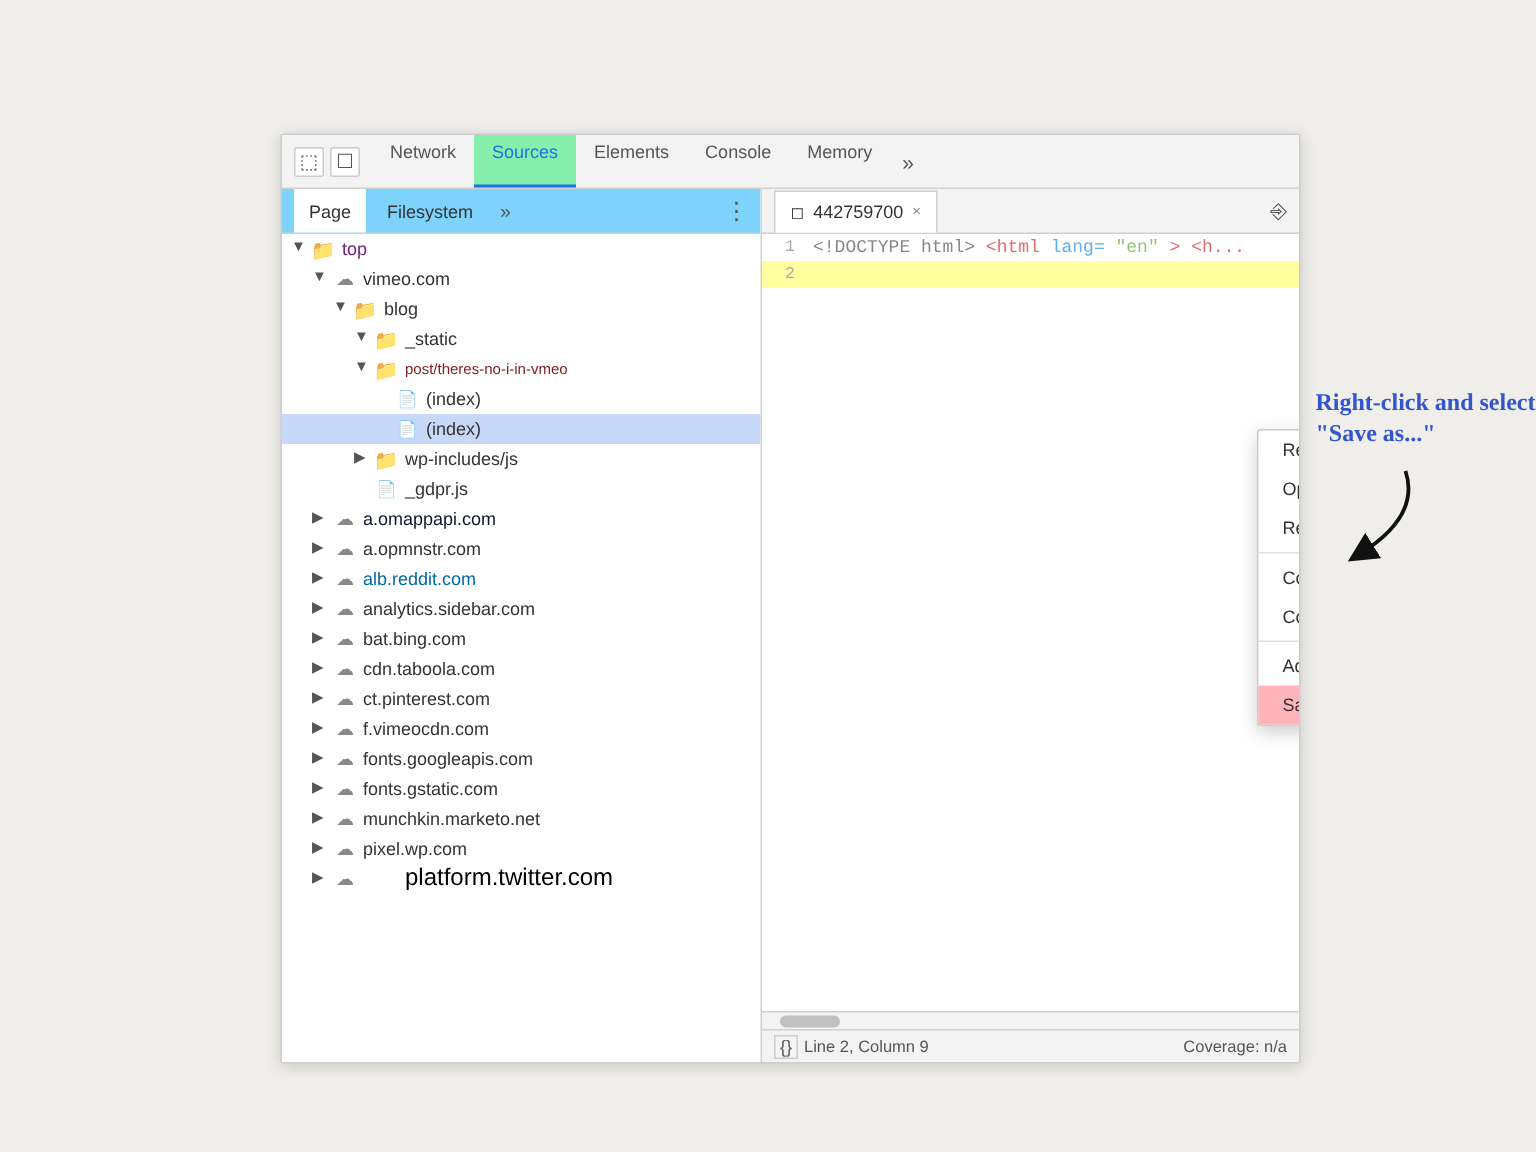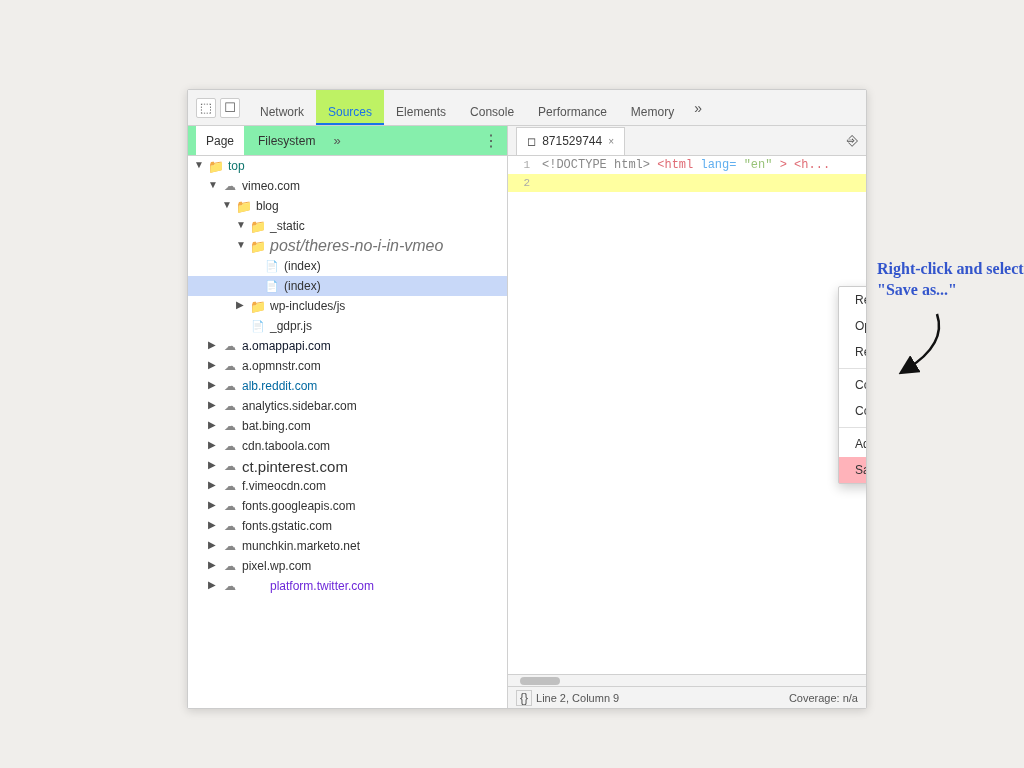--- a/index.html
+++ b/index.html
@@ -56,46 +56,46 @@
     }
     .tab-bar {
       display: flex;
       align-items: flex-end;
       height: 100%;
     }
     .tab {
       padding: 4px 12px;
       height: 100%;
       display: flex;
-      align-items: flex-end;
+      align-items: flex-start;
       font-size: 12px;
       color: #555;
       cursor: pointer;
       border-bottom: 2px solid transparent;
       white-space: nowrap;
     }
     .tab.active {
       color: #1a73e8;
       border-bottom: 2px solid #1a73e8;
-      background: #bef264;
+      background: #86efac;
     }
     .tab-more {
       padding: 0 8px;
       font-size: 14px;
       color: #555;
       cursor: pointer;
       height: 100%;
       display: flex;
       align-items: center;
     }
     
     .secondary-bar {
       display: flex;
       align-items: center;
-      background: #86efac;
+      background: #7dd3fc;
       border-bottom: 1px solid #d0d0d0;
       height: 30px;
       padding: 0 8px;
       flex-shrink: 0;
       gap: 4px;
     }
     .secondary-tab {
       padding: 0 10px;
       height: 100%;
       display: flex;
@@ -348,23 +348,20 @@
         <div class="tab active">
           <span>Sources</span>
         </div>
         <div class="tab">
           <span>Elements</span>
         </div>
         <div class="tab">
           <span>Console</span>
         </div>
         <div class="tab">
-          <span>Performance</span>
-        </div>
-        <div class="tab">
           <span>Memory</span>
         </div>
         <div class="tab-more">»</div>
       </div>
     </div>
 
     <div class="main-content">
 
       <div class="file-tree">
 
@@ -375,21 +372,21 @@
           <span class="secondary-dots">⋮</span>
         </div>
 
         <div id="tree-container">
 
         <div class="tree-item" style="padding-left: 6px;">
               <span class="arrow open"></span>
               <span class="file-icon">
                 <span class="icon-folder">📁</span>
               </span>
-              <span style="font-size: 12px; color: #0f766e;">top</span>
+              <span style="font-size: 12px; color: #701a75;">top</span>
             </div>
             <div class="tree-item" style="padding-left: 20px;">
               <span class="arrow open"></span>
               <span class="file-icon">
                 <span class="icon-cloud">☁</span>
               </span>
               <span style="font-size: 12px; color: rgb(51, 51, 51);">vimeo.com</span>
             </div>
             <div class="tree-item" style="padding-left: 34px;">
               <span class="arrow open"></span>
@@ -403,21 +400,21 @@
               <span class="file-icon">
                 <span class="icon-folder">📁</span>
               </span>
               <span style="font-size: 12px; color: rgb(51, 51, 51);">_static</span>
             </div>
             <div class="tree-item" style="padding-left: 48px;">
               <span class="arrow open"></span>
               <span class="file-icon">
                 <span class="icon-folder">📁</span>
               </span>
-              <span style="font-size: 16px; color: #737373; font-style: italic;">post/theres-no-i-in-vmeo</span>
+              <span style="font-size: 10px; color: #7f1d1d;">post/theres-no-i-in-vmeo</span>
             </div>
             <div class="tree-item" style="padding-left: 62px;">
               <span class="arrow empty"></span>
               <span class="file-icon">
                 <span class="icon-file">📄</span>
               </span>
               <span style="font-size: 12px; color: rgb(51, 51, 51);">(index)</span>
             </div>
             <div class="tree-item selected-blue" style="padding-left: 62px;">
               <span class="arrow empty"></span>
@@ -480,21 +477,21 @@
               <span class="file-icon">
                 <span class="icon-cloud">☁</span>
               </span>
               <span style="font-size: 12px; color: rgb(51, 51, 51);">cdn.taboola.com</span>
             </div>
             <div class="tree-item" style="padding-left: 20px;">
               <span class="arrow closed"></span>
               <span class="file-icon">
                 <span class="icon-cloud">☁</span>
               </span>
-              <span style="font-size: 15px; color: rgb(51, 51, 51);">ct.pinterest.com</span>
+              <span style="font-size: 12px; color: rgb(51, 51, 51);">ct.pinterest.com</span>
             </div>
             <div class="tree-item" style="padding-left: 20px;">
               <span class="arrow closed"></span>
               <span class="file-icon">
                 <span class="icon-cloud">☁</span>
               </span>
               <span style="font-size: 12px; color: rgb(51, 51, 51); text-align: center;">f.vimeocdn.com</span>
             </div>
             <div class="tree-item" style="padding-left: 20px;">
               <span class="arrow closed"></span>
@@ -522,31 +519,31 @@
               <span class="file-icon">
                 <span class="icon-cloud">☁</span>
               </span>
               <span style="font-size: 12px; color: rgb(51, 51, 51);">pixel.wp.com</span>
             </div>
             <div class="tree-item" style="padding-left: 20px;">
               <span class="arrow closed"></span>
               <span class="file-icon">
                 <span class="icon-cloud">☁</span>
               </span>
-              <span style="font-size: 12px; color: #6d28d9; padding-left: 28px;">platform.twitter.com</span>
+              <span style="font-size: 16px; color: #000000; padding-left: 28px;">platform.twitter.com</span>
             </div>
           </div>
       </div>
 
       <div class="code-area">
 
         <div class="code-tab-bar">
           <div class="code-tab">
             <span style="font-size:11px;">◻</span>
-            <span>871529744</span>
+            <span>442759700</span>
             <span class="close-x">×</span>
           </div>
           <div class="code-tab-actions">
             <span style="font-size:14px;color:#555;cursor:pointer;">⎆</span>
           </div>
         </div>
 
         <div class="code-content">
           <div class="code-line">
             <span class="line-num">1</span>

